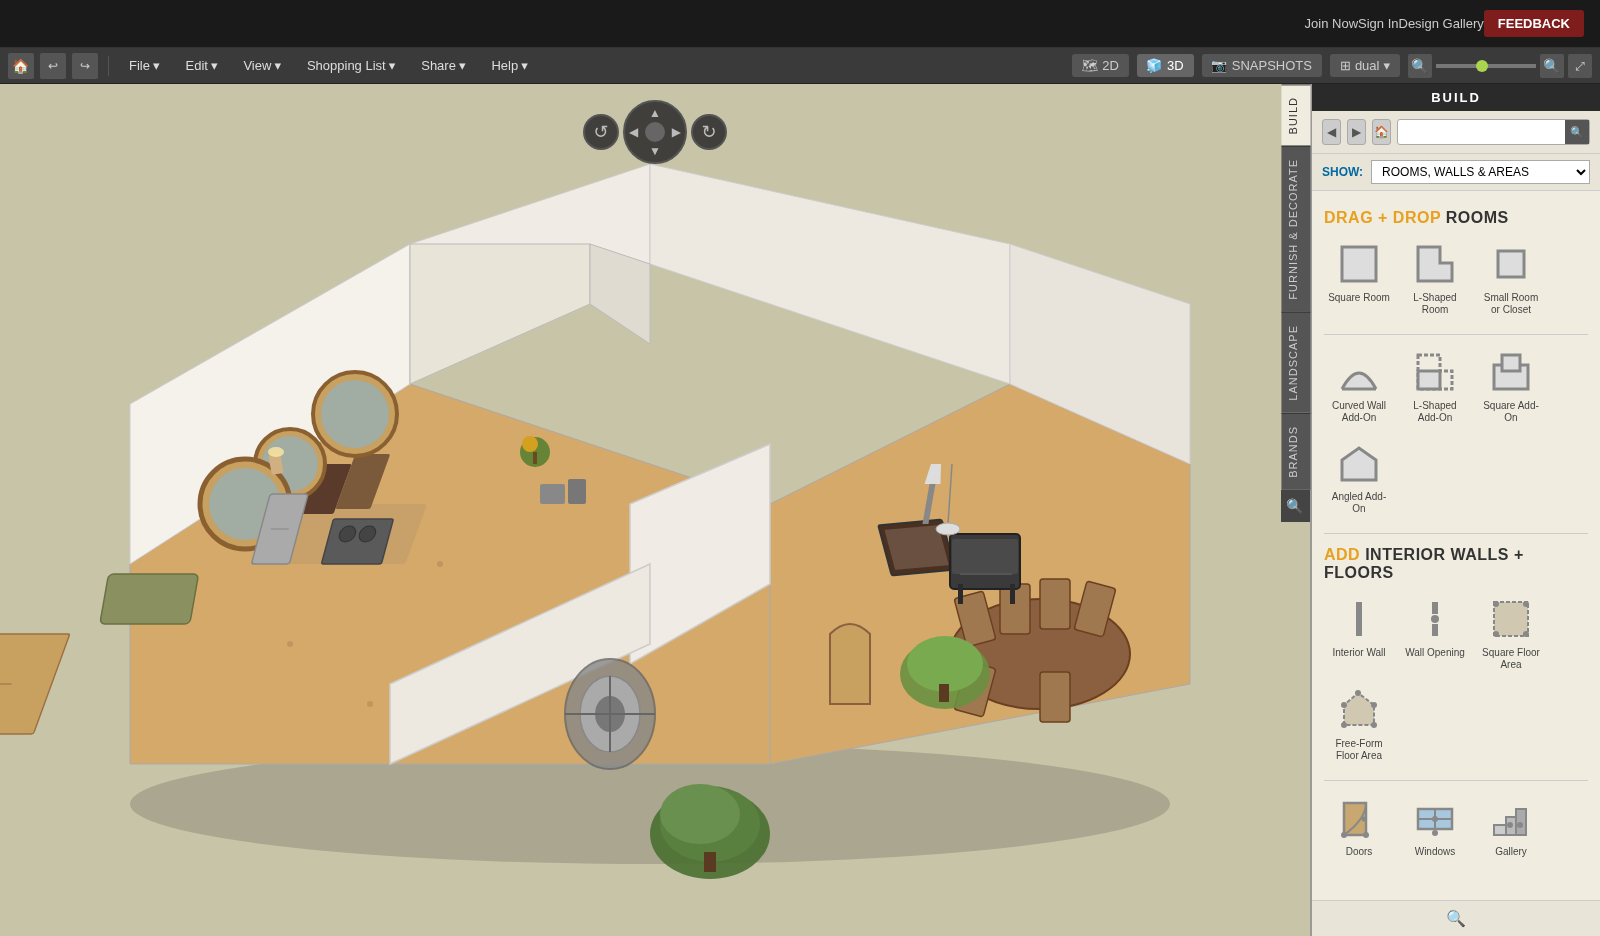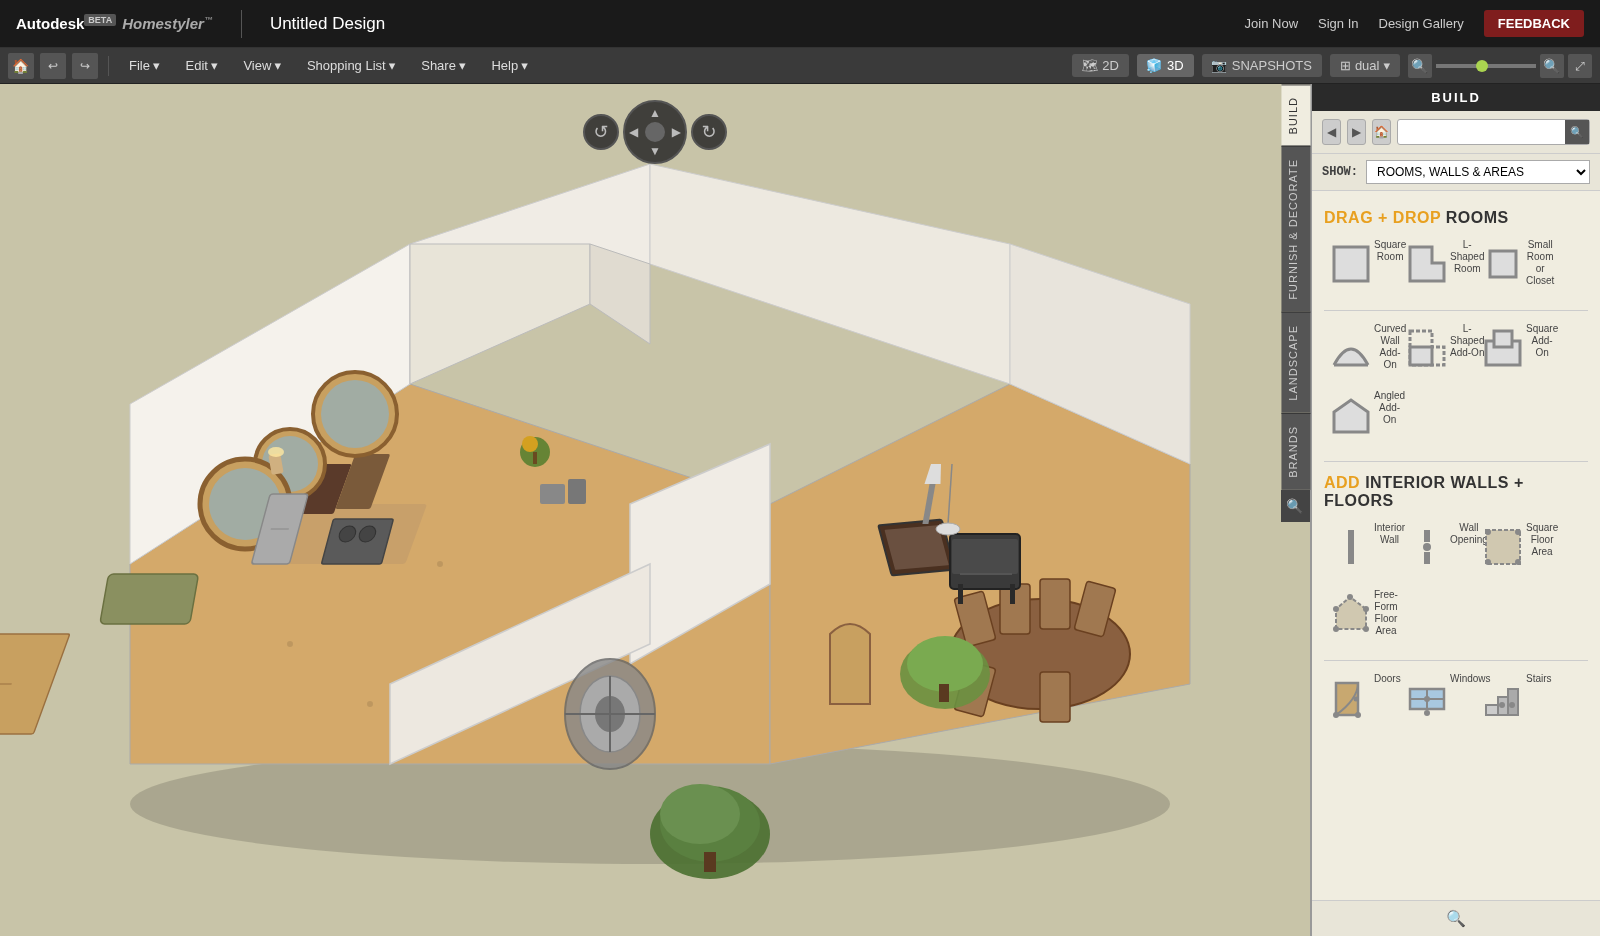--- a/index.html
+++ b/index.html
@@ -44,21 +44,20 @@
     }
     #design-title {
       color: #fff;
       font-size: 17px;
       font-weight: normal;
     }
     #topbar-right {
       margin-left: auto;
       display: flex;
       align-items: center;
-      gap: 20px;
     }
     #topbar-right a {
       color: #ccc;
       text-decoration: none;
       font-size: 13px;
     }
     #feedback-btn {
       background: #7f1d1d;
       color: #fff;
       border: none;
@@ -390,25 +389,24 @@
     
     #show-row {
       display: flex;
       align-items: center;
       padding: 6px 10px;
       gap: 8px;
       background: #e8e5d8;
       border-bottom: 1px solid #ccc;
     }
     #show-label {
-      color: #404040;
+      color: #0369a1;
       font-size: 12px;
       font-weight: bold;
       text-transform: uppercase;
-      font-family: Liberation Mono, monospace;
     }
     #show-select {
       flex: 1;
       padding: 3px 6px;
       font-size: 12px;
       border: 1px solid #aaa;
       background: #fff;
       cursor: pointer;
     }
 
@@ -425,21 +423,22 @@
 
     
     .items-grid {
       display: flex;
       flex-wrap: wrap;
       gap: 6px;
       padding: 4px 0 10px 0;
     }
     .item-card {
       display: flex;
-      align-items: flex-start;
+      flex-direction: column;
+      align-items: center;
       width: 70px;
       cursor: pointer;
       padding: 4px;
       border-radius: 3px;
     }
     .item-icon {
       width: 50px;
       height: 50px;
       display: flex;
       align-items: center;
@@ -483,28 +482,20 @@
       font-size: 16px;
       cursor: pointer;
       color: #666;
       padding: 4px;
     }
   </style>
 </head>
 <body>
 
 <div id="topbar">
-  <div id="logo-area">
-    <div id="logo-text">
-      <span class="brand">Autodesk<sup class="beta-badge">BETA</sup></span>
-      <span style="color:#aaa; font-style:italic; margin-left:2px;">Homestyler<span style="font-size:9px; vertical-align:super; color:#888;">™</span></span>
-    </div>
-    <div id="divider-line"></div>
-    <div id="design-title">Untitled Design</div>
-  </div>
   <div id="topbar-right">
     <a href="#">Join Now</a>
     <a href="#">Sign In</a>
     <a href="#">Design Gallery</a>
     <button id="feedback-btn">FEEDBACK</button>
   </div>
 </div>
 
 <div id="menubar">
   <div id="menubar-left">
@@ -883,21 +874,21 @@
         <div class="item-card">
           <div class="item-icon">
             <svg class="room-svg" viewBox="0 0 46 46" fill="none" xmlns="http://www.w3.org/2000/svg">
               <rect x="6" y="30" width="12" height="10" stroke="#888" stroke-width="2" fill="#ccc"></rect>
               <rect x="18" y="22" width="10" height="18" stroke="#888" stroke-width="2" fill="#bbb"></rect>
               <rect x="28" y="14" width="10" height="26" stroke="#888" stroke-width="2" fill="#aaa"></rect>
               <circle cx="22" cy="30" r="3" fill="#888"></circle>
               <circle cx="32" cy="30" r="3" fill="#888"></circle>
             </svg>
           </div>
-          <div class="item-label">Stairs</div>
+          <div class="item-label">Gallery</div>
         </div>
 
         <div class="item-card">
           <div class="item-icon">
             
           </div>
 
         </div>
       </div>
 

